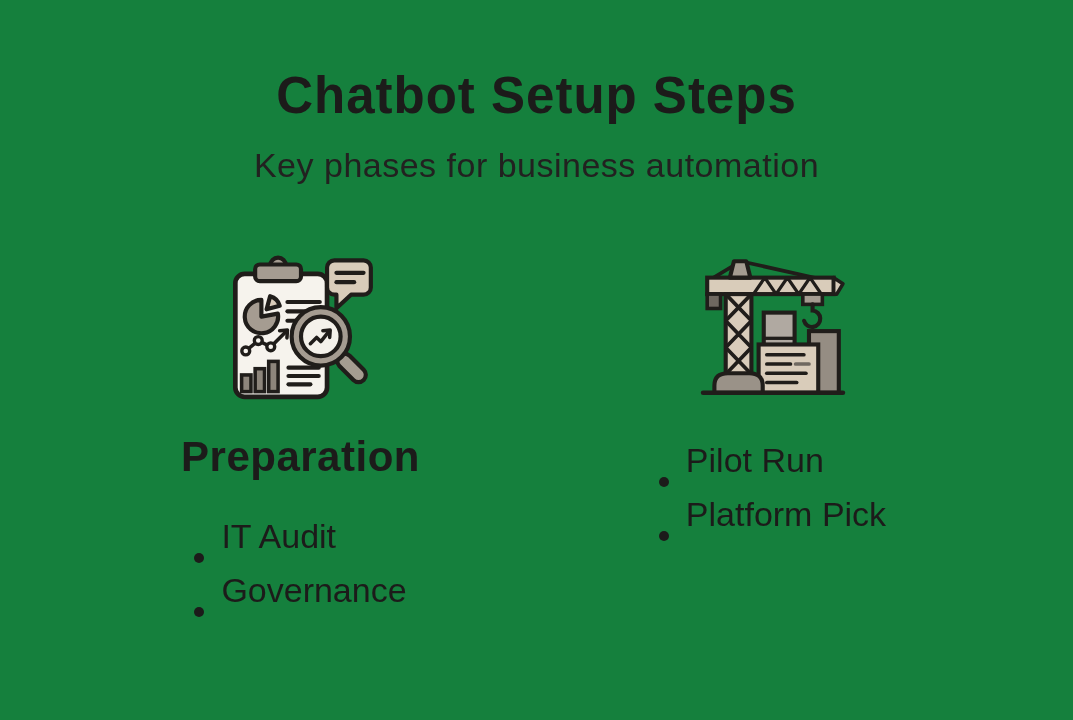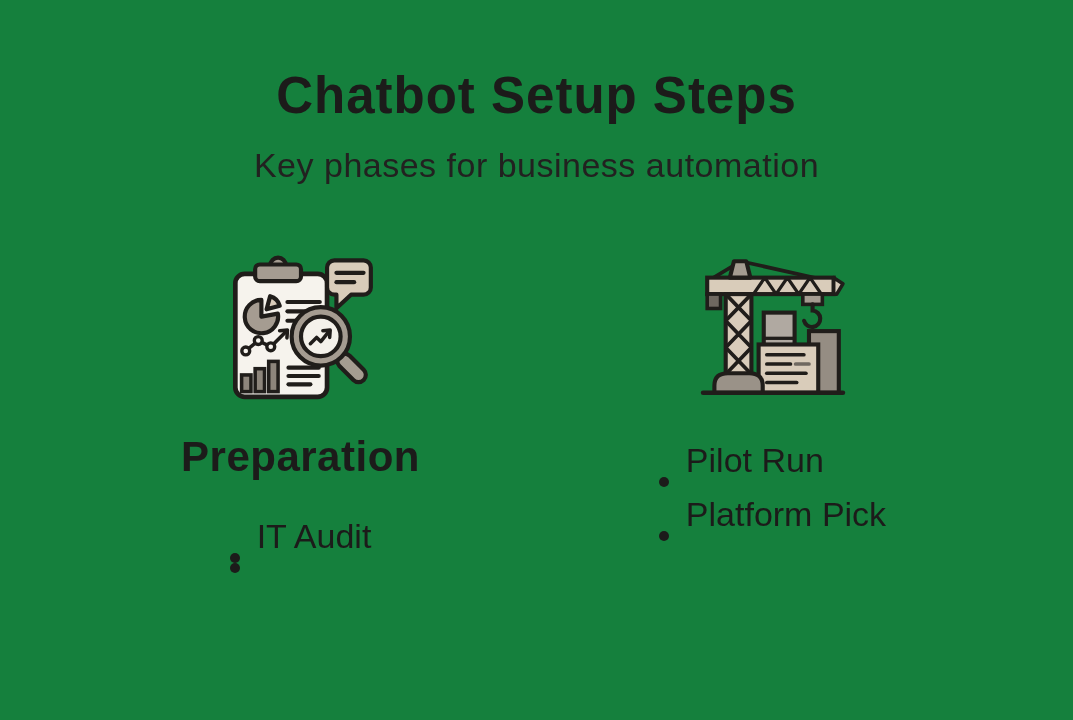--- a/index.html
+++ b/index.html
@@ -122,20 +122,21 @@
         </svg>
       </span>
       <h2 class="phase">Preparation</h2>
       <ul class="list">
         <li>
           <span class="dot"></span>
           <span>IT Audit</span>
         </li>
         <li>
           <span class="dot"></span>
+          <span>Governance</span>
         </li>
       </ul>
     </section>
 
     <section class="column">
       <span class="icon">
         <svg viewBox="0 0 142 142" xmlns="http://www.w3.org/2000/svg">
 
           <path d="M38 8 L10 25 M44 8 L133 28" fill="none" stroke="#201d1a" stroke-width="3.6" stroke-linecap="round"></path>
 

